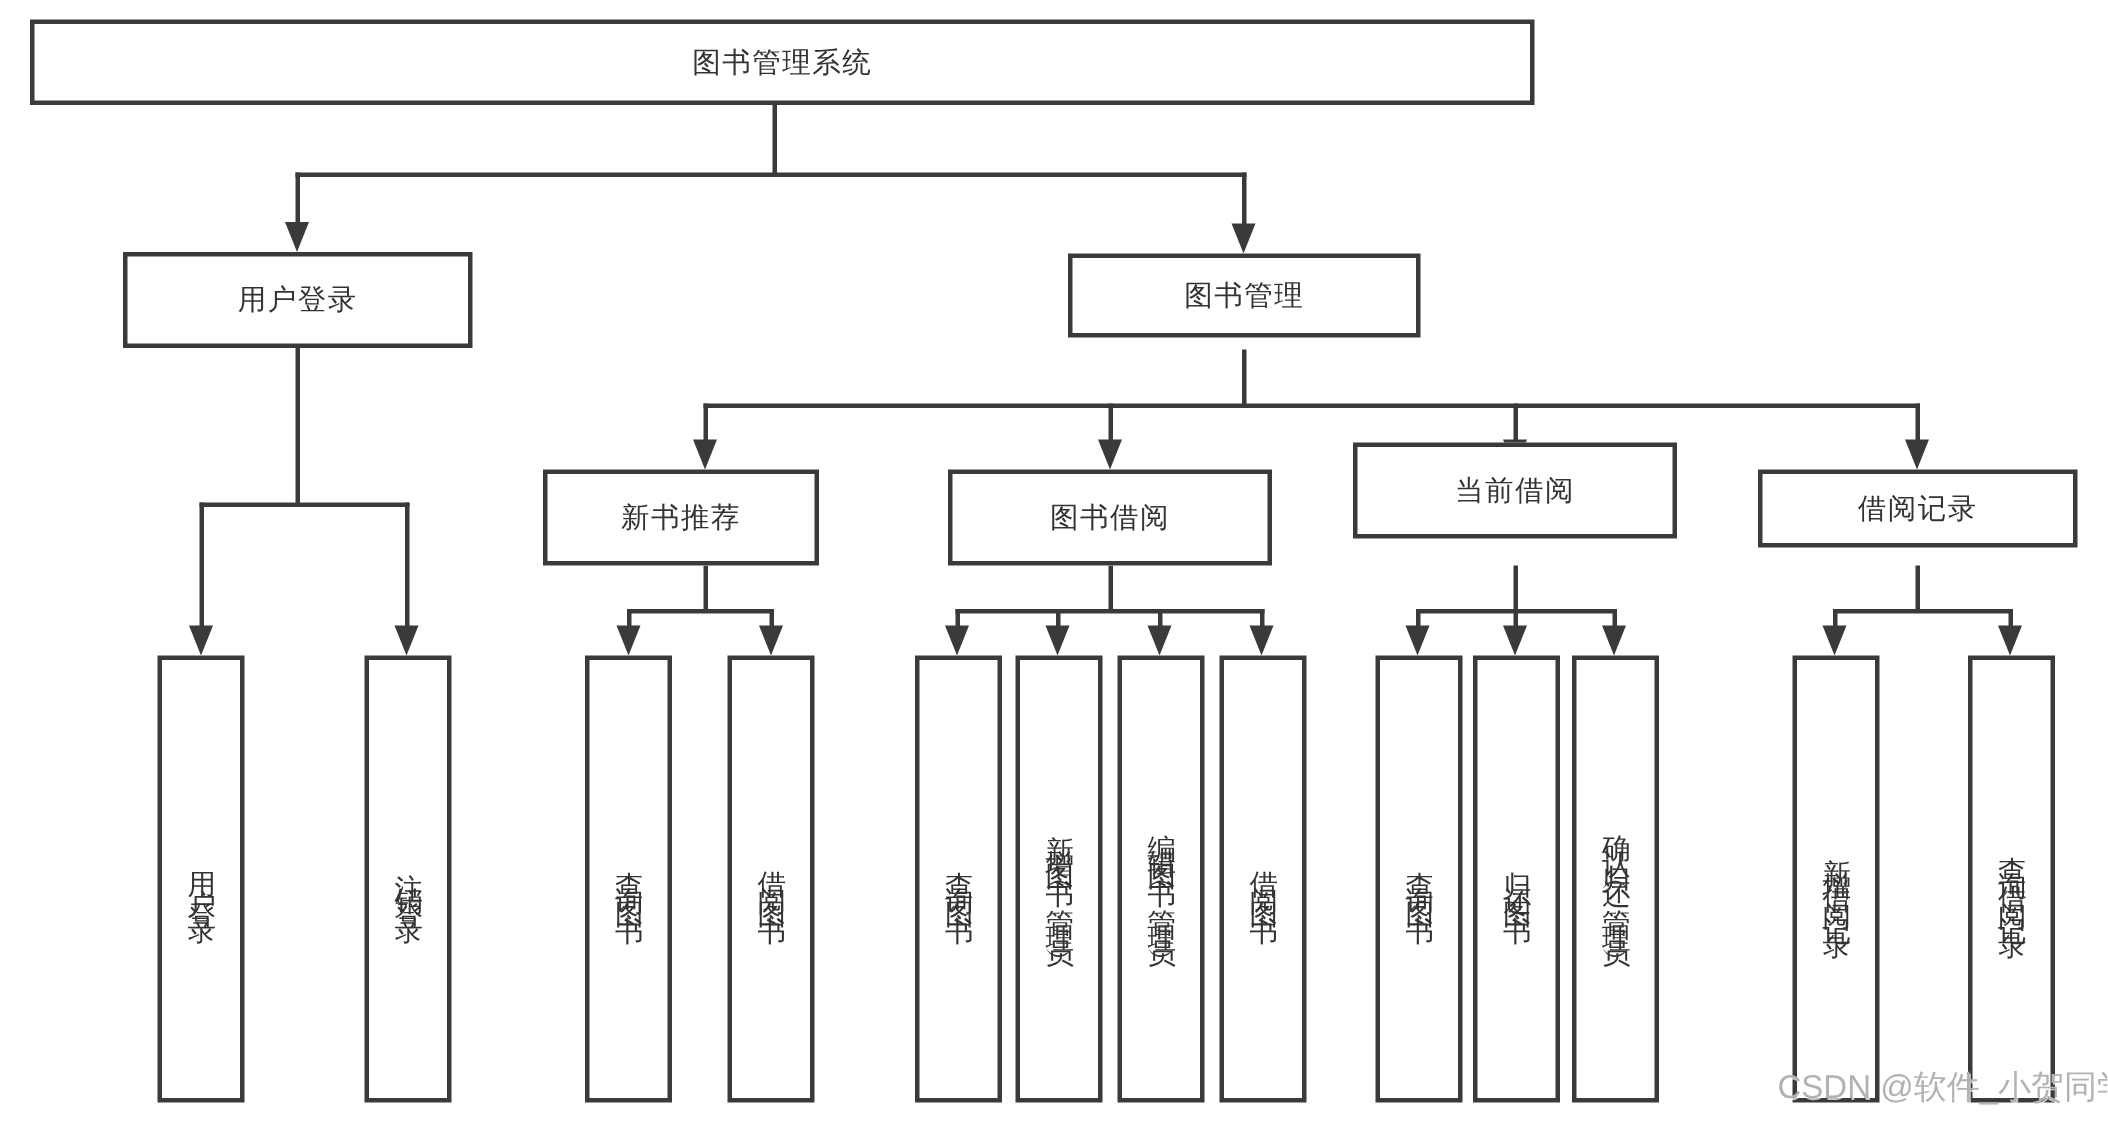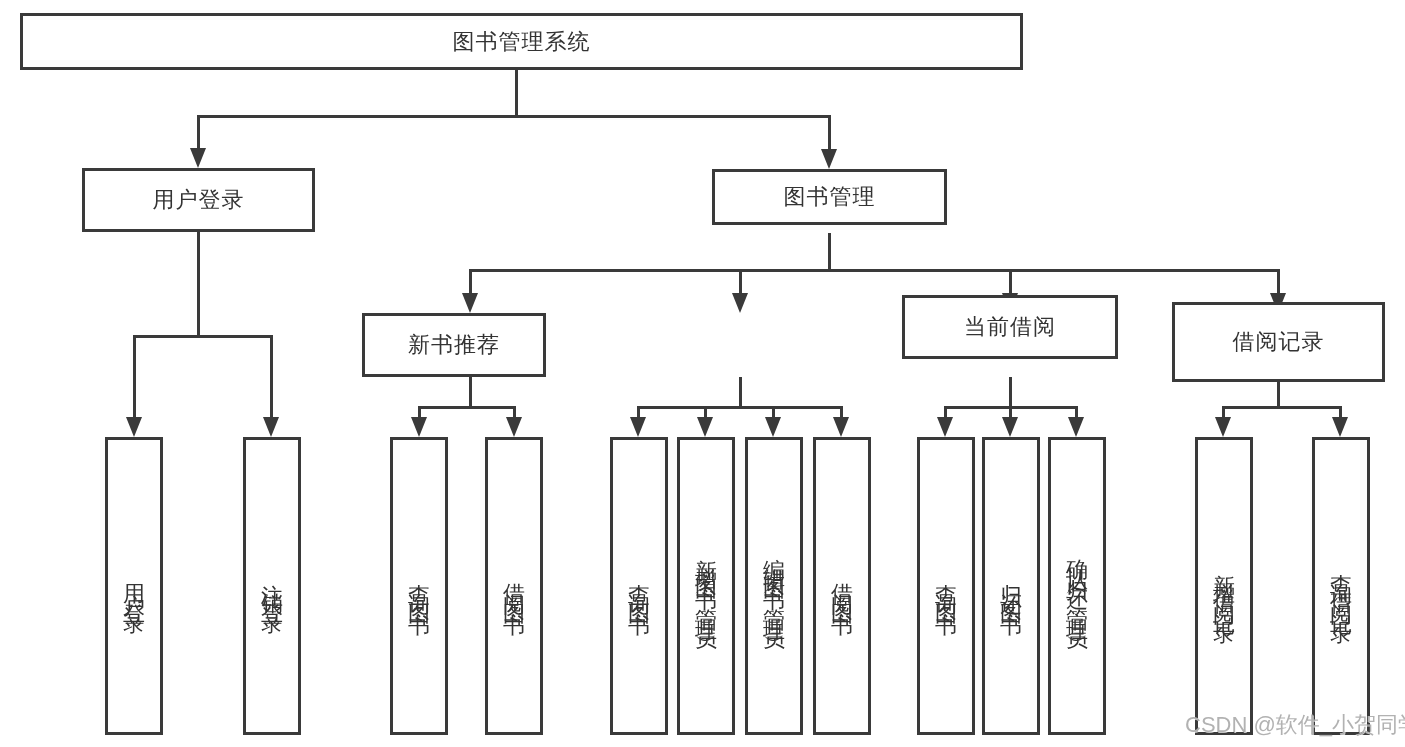--- a/index.html
+++ b/index.html
@@ -17,21 +17,21 @@
     font-family:"Liberation Sans",sans-serif;
     overflow:hidden;
   }
   .node{
     position:absolute;
     box-sizing:border-box;
     border:3px solid var(--line);
     background:#ffffff;
     display:flex;align-items:center;justify-content:center;
     color:var(--text);
-    font-size:22px;
+    font-size:19px;
     z-index:2;
   }
   .node.h span{white-space:nowrap;letter-spacing:1px;}
   .node.v span{
     writing-mode:vertical-rl;
     text-orientation:mixed;
     letter-spacing:10px;
     line-height:1;
   }
   .vline,.hline{position:absolute;background:var(--line);z-index:1;}
@@ -68,26 +68,29 @@
   </div>
 
   <div class="node h" style="left:712px;top:169px;width:235px;height:56px">
     <span>图书管理</span>
   </div>
 
   <div class="node h" style="left:362px;top:313px;width:184px;height:64px">
     <span>新书推荐</span>
   </div>
 
+  <div class="node h" style="left:632px;top:313px;width:216px;height:64px">
+    <span>图书借阅</span>
+  </div>
 
   <div class="node h" style="left:902px;top:295px;width:216px;height:64px">
     <span>当前借阅</span>
   </div>
 
-  <div class="node h" style="left:1172px;top:302px;width:213px;height:80px">
+  <div class="node h" style="left:1172px;top:313px;width:213px;height:52px">
     <span>借阅记录</span>
   </div>
 
   <div class="node v" style="left:105px;top:437px;width:58px;height:298px">
     <span>用户登录</span>
   </div>
   <div class="node v" style="left:243px;top:437px;width:58px;height:298px">
     <span>注销登录</span>
   </div>
 

